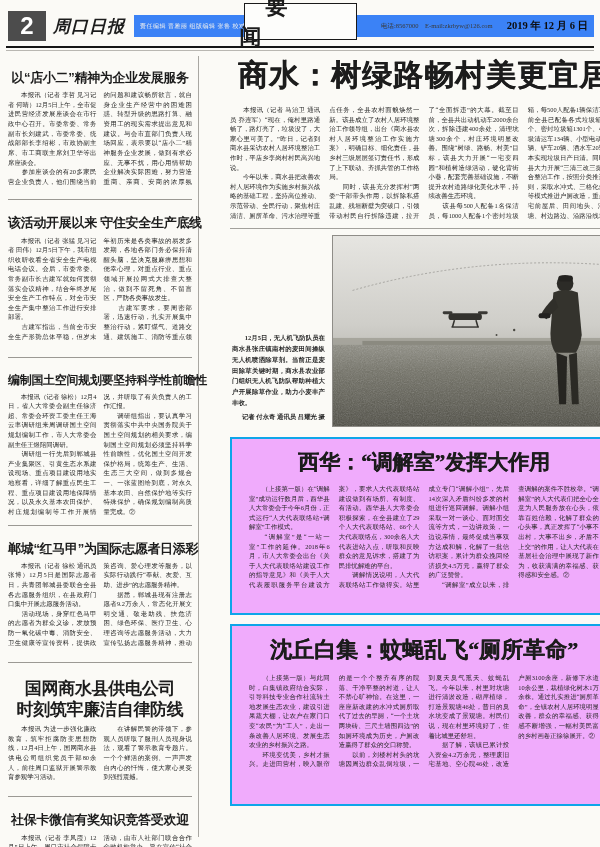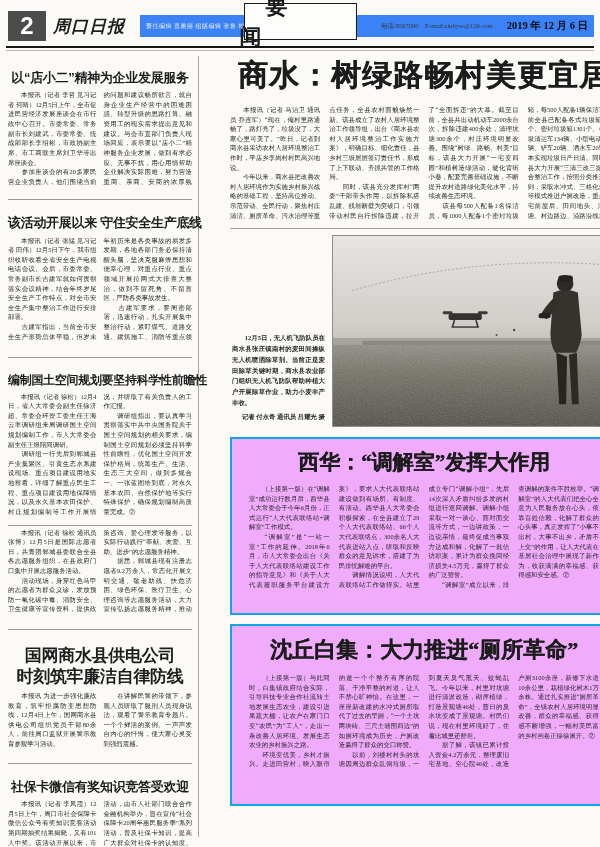--- a/index.html
+++ b/index.html
@@ -8,21 +8,21 @@
     position: relative; width: 600px; height: 847px; margin: 0 auto;
     background: #fbfaf6; color: #1c1c1c; overflow: hidden;
     font-family: "Liberation Serif", serif;
   }
   
   .masthead { position:absolute; left:8px; right:6px; top:10px; height:34px; }
   .mast-flex { display:flex; align-items:center; height:32px; }
   .pagenum { width:38px; height:30px; background:#4c4c4c; color:#fff;
     font:bold 24px/30px "Liberation Sans", sans-serif; text-align:center; flex:none; }
   .papername { font-style:italic; font-weight:bold; font-size:17px; letter-spacing:1px;
-    padding:0 15px 0 7px; white-space:nowrap; flex:none; }
+    padding:0 9px 0 7px; white-space:nowrap; flex:none; }
   .graybar { flex:1; height:22px; background:#3b82f6; display:flex; align-items:center;
     padding:0 6px; min-width:0; }
   .editors { color:#f2f1ee; font-size:6px; letter-spacing:.5px; white-space:nowrap;
     overflow:hidden; max-width:150px; }
   .bar-spacer { flex:1; }
   .contact { color:#3a3a38; font-size:6.5px; white-space:nowrap; margin-right:14px; }
   .dateline { color:#0c0c0c; font-size:10.5px; font-weight:bold; white-space:nowrap; }
   .section-box { position:absolute; left:236px; top:-7px; width:113px; height:37px;
     background:#fdfdfb; border:1px solid #1a1a1a; display:flex; align-items:center;
     justify-content:center; z-index:2; }
@@ -108,20 +108,21 @@
 
     <div class="l-art">
       <h3 class="small">编制国土空间规划要坚持科学性前瞻性</h3>
       <div class="l-body" style="height:127px">　　本报讯（记者 徐松）12月4日，省人大常委会副主任徐济超、常委会环资工委主任王海云率调研组来周调研国土空间规划编制工作，市人大常委会副主任王煜陪同调研。
 　　调研组一行先后到郸城县产业集聚区、引黄生态水系建设现场、重点项目建设用地实地察看，详细了解重点民生工程、重点项目建设用地保障情况，以及永久基本农田保护、村庄规划编制等工作开展情况，并听取了有关负责人的工作汇报。
 　　调研组指出，要认真学习贯彻落实中共中央国务院关于国土空间规划的相关要求，编制国土空间规划必须坚持科学性前瞻性，优化国土空间开发保护格局，统筹生产、生活、生态三大空间，做到多规合一、一张蓝图绘到底，对永久基本农田、自然保护地等实行特殊保护，确保规划编制高质量完成。②</div>
     </div>
     <div class="sep"></div>
 
     <div class="l-art">
+      <h3>郸城“红马甲”为国际志愿者日添彩</h3>
       <div class="l-body" style="height:95px">　　本报讯（记者 徐松 通讯员 张博）12月5日是国际志愿者日，共青团郸城县委联合全县各志愿服务组织，在县政府门口集中开展志愿服务活动。
 　　活动现场，身穿红色马甲的志愿者为群众义诊，发放预防一氧化碳中毒、消防安全、卫生健康等宣传资料，提供政策咨询、爱心理发等服务，以实际行动践行“奉献、友爱、互助、进步”的志愿服务精神。
 　　据悉，郸城县现有注册志愿者9.2万余人，常态化开展文明交通、敬老助残、扶危济困、绿色环保、医疗卫生、心理咨询等志愿服务活动，大力宣传弘扬志愿服务精神，推动志愿服务制度化、规范化、常态化，让“红马甲”成为文明郸城一道亮丽的风景线。②</div>
     </div>
     <div class="sep"></div>
 
     <div class="l-art">
       <h3 class="twoline"><span>国网商水县供电公司</span><br>
       <span>时刻筑牢廉洁自律防线</span></h3>
       <div class="l-body" style="height:66px">　　本报讯 为进一步强化廉政教育，筑牢拒腐防变思想防线，12月4日上午，国网商水县供电公司组织党员干部80余人，前往周口监狱开展警示教育参观学习活动。
@@ -207,20 +208,20 @@
 
     <div class="boxed">
       <h2 class="t1">西华：“调解室”发挥大作用</h2>
       <div class="b-body h1x">　　（上接第一版）在“调解室”成功运行数月后，西华县人大常委会于今年6月份，正式运行“人大代表联络站+调解室”工作模式。
 　　“调解室”是“一站一室”工作的延伸。2018年6月，市人大常委会出台《关于人大代表联络站建设工作的指导意见》和《关于人大代表履职服务平台建设方案》，要求人大代表联络站建设做到有场所、有制度、有活动。西华县人大常委会积极探索，在全县建立了29个人大代表联络站、66个人大代表联络点，300余名人大代表进站入点，听取和反映群众的意见诉求，搭建了为民排忧解难的平台。
 　　调解情况说明，人大代表联络站工作做得实。站里成立专门“调解小组”，先后14次深入矛盾纠纷多发的村组进行巡回调解。调解小组采取一对一谈心、面对面交流等方式，一边讲政策，一边说亲情，最终促成当事双方达成和解，化解了一批信访积案，累计为群众挽回经济损失4.5万元，赢得了群众的广泛赞誉。
 　　“调解室”成立以来，排查调解的案件不胜枚举。“调解室”的人大代表们把全心全意为人民服务放在心头，依靠百姓信赖，化解了群众的心头事，真正发挥了“小事不出村，大事不出乡，矛盾不上交”的作用，让人大代表在基层社会治理中展现了新作为，收获满满的幸福感、获得感和安全感。②</div>
     </div>
 
     <div class="boxed">
-      <h2 class="t2">沈丘白集：大力推进“厕所革命”</h2>
+      <h2 class="t2">沈丘白集：蚊蝇乱飞“厕所革命”</h2>
       <div class="b-body h2x">　　（上接第一版）与此同时，白集镇政府结合实际，引导科技专业合作社流转土地发展生态农业，建设引进果蔬大棚，让农户在家门口变“农民”为“工人”，走出一条改善人居环境、发展生态农业的乡村振兴之路。
 　　环境变优美，乡村才振兴。走进田营村，映入眼帘的是一个个整齐有序的院落、干净平整的村道，让人不禁心旷神怡。在这里，一座座新改建的水冲式厕所取代了过去的旱厕，“一个土坑两块砖、三尺土墙围四边”的如厕环境成为历史，户厕改造赢得了群众的交口称赞。
 　　以前，刘楼村村头的坑塘因周边群众乱倒垃圾，一到夏天臭气熏天、蚊蝇乱飞。今年以来，村里对坑塘进行清淤改造，砌岸植绿，打造景观塘46处，昔日的臭水坑变成了景观塘。村民们说，现在村里环境好了，住着比城里还舒坦。
 　　据了解，该镇已累计投入资金4.2万余元，整理废旧宅基地、空心院46处，改造户厕3100余座，新修下水道10余公里，栽植绿化树木1万余株。通过扎实推进“厕所革命”，全镇农村人居环境明显改善，群众的幸福感、获得感不断增强，一幅村美民富的乡村画卷正徐徐展开。②</div>
     </div>
   </div>
 </div>
 
 </body></html>

